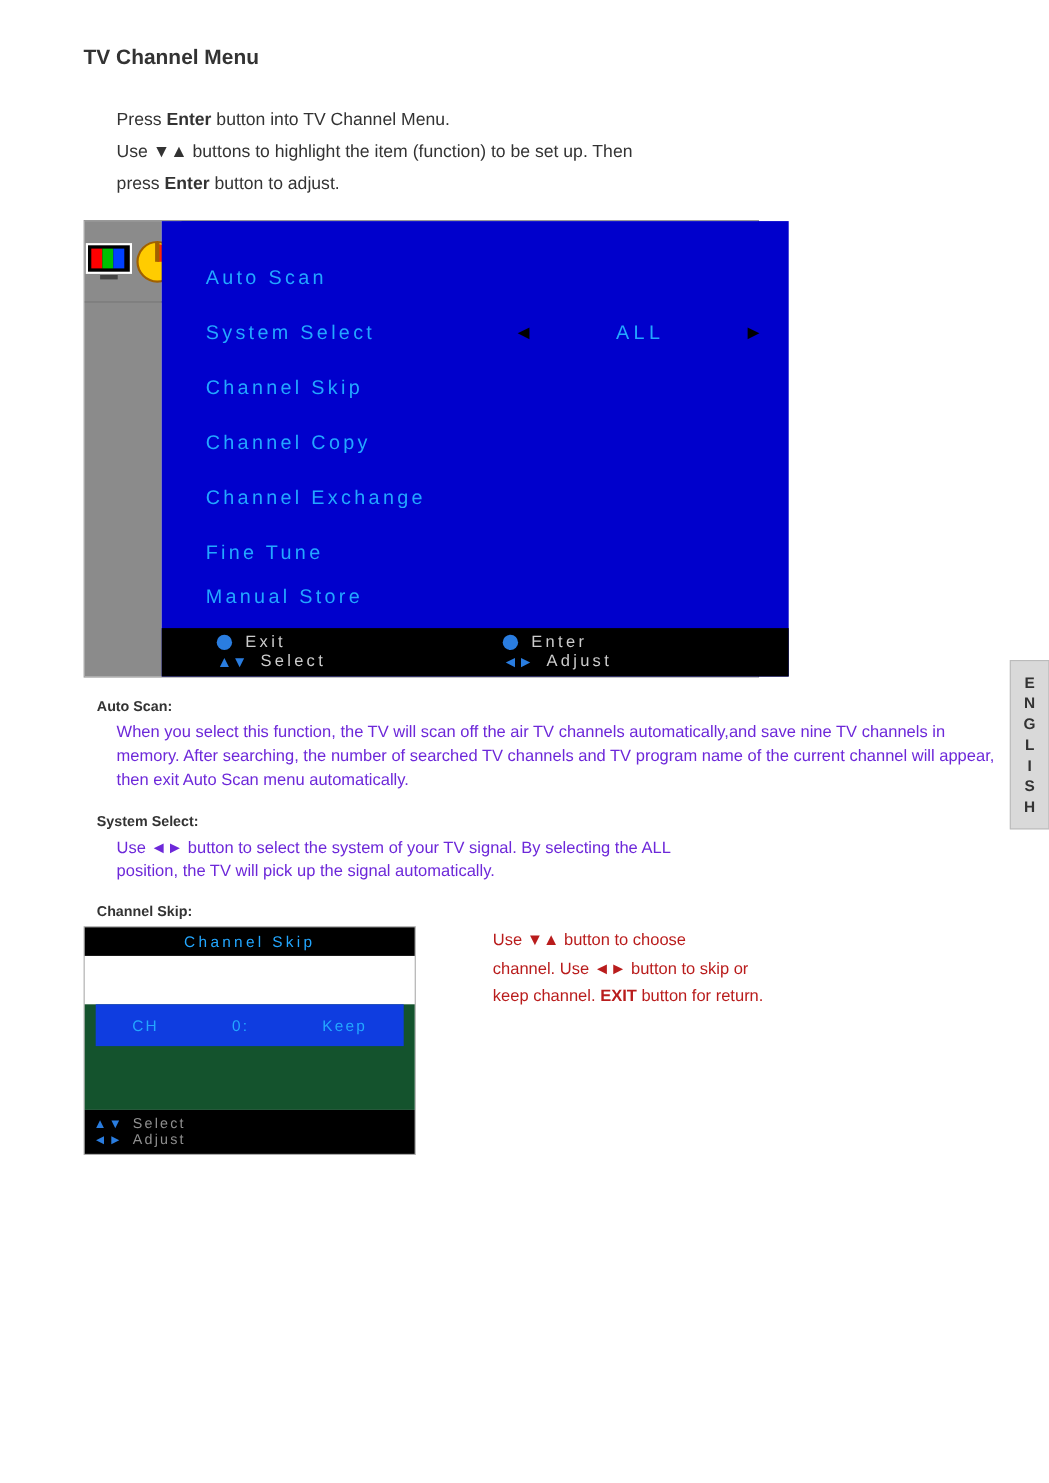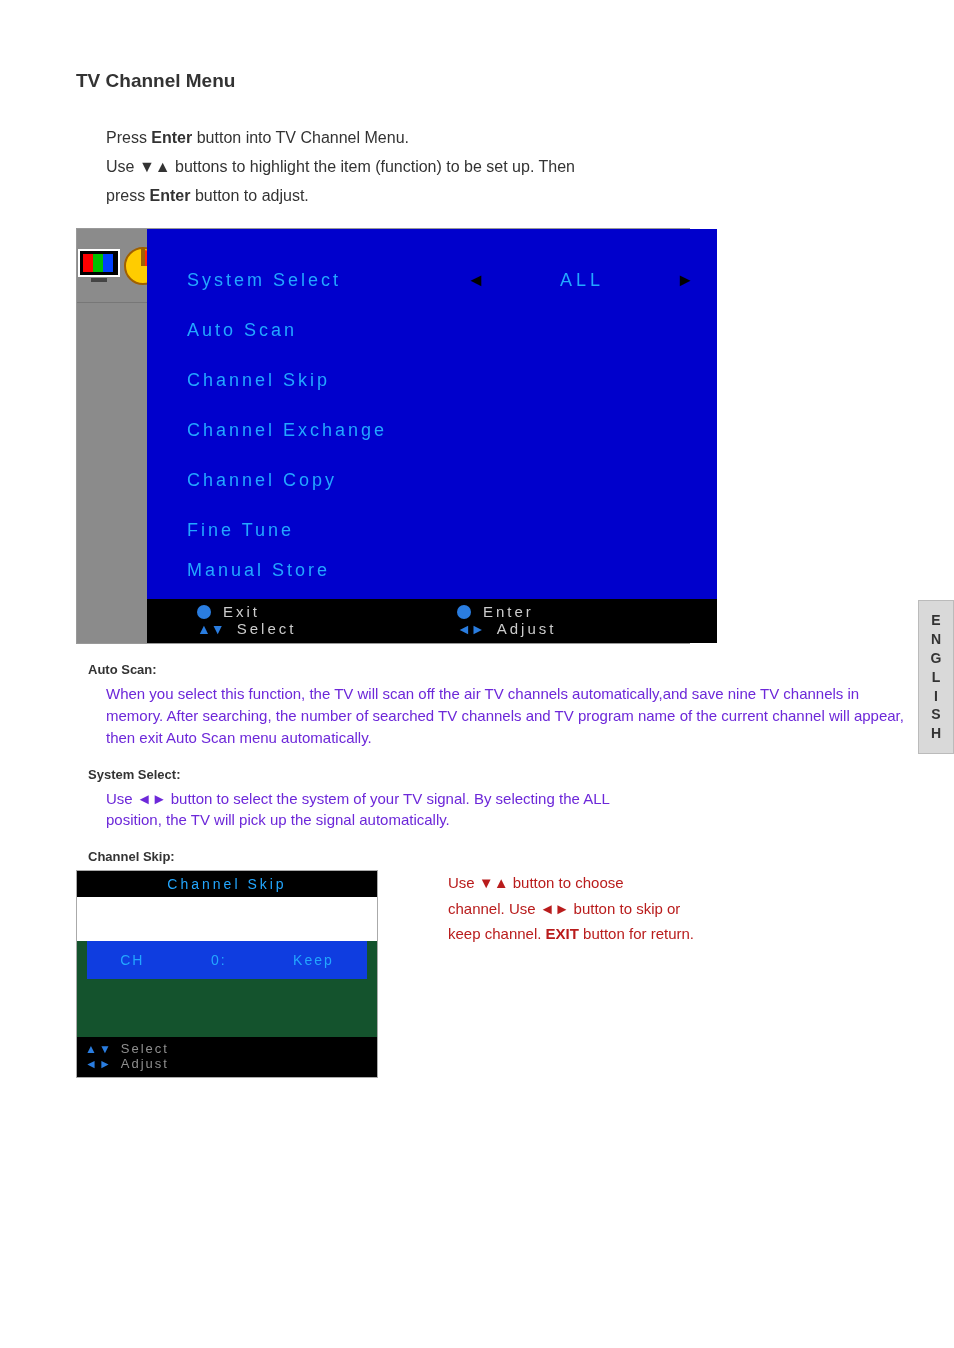--- a/index.html
+++ b/index.html
@@ -1,16 +1,16 @@
 <!DOCTYPE html>
 <html><head>
 <meta charset="utf-8">
 <style>
   html,body{margin:0;padding:0;background:#fff;font-family:Arial,Helvetica,sans-serif;color:#333;}
-  .page{width:954px;height:1348px;position:relative;box-sizing:border-box;padding:60px 50px 0 76px;}
+  .page{width:954px;height:1348px;position:relative;box-sizing:border-box;padding:32px 50px 0 76px;}
   .h-title{font-weight:bold;font-size:19px;color:#333;margin:10px 0 30px 0;}
   .intro{font-size:16px;line-height:1.8;color:#333;margin-left:30px;margin-bottom:18px;margin-top:32px;}
   .intro .b{font-weight:bold;}
   .tri{display:inline-block;}
   .osd-wrap{width:612px;margin-left:0;margin-bottom:16px;border:1px solid #999;}
   .osd-titlebar{height:22px;background:linear-gradient(#222,#000);text-align:right;color:#2aa0ff;font-size:14px;letter-spacing:3px;padding-right:8px;line-height:22px;font-family:Arial;}
   .osd-body{display:flex;}
   .osd-tabs{width:70px;background:#8b8b8b;display:flex;flex-direction:row;}
   .tab{height:74px;border-bottom:1px solid #777;display:flex;align-items:center;justify-content:center;box-sizing:border-box;}
   .tab.sel{background:#0f3de0;}
@@ -97,32 +97,32 @@
           <svg width="44" height="34">
             <rect x="2" y="2" width="40" height="28" fill="#000" stroke="#fff" stroke-width="2"></rect>
             <rect x="5" y="6" width="6" height="20" fill="#ff0000"></rect>
             <rect x="5" y="16" width="6" height="10" fill="#ffee00"></rect>
             <text x="14" y="22" fill="#00e0ff" font-size="14" font-weight="bold" font-family="Arial">OSD</text>
           </svg>
         </div>
       </div>
       <div class="osd-main">
         <div class="items">
+          <div class="item"><span>Auto Scan</span></div>
           <div class="item">
             <span>System Select</span>
             <span class="val-wrap">
               <span class="arrow">◄</span>
               <span class="val">ALL</span>
               <span class="arrow">►</span>
             </span>
           </div>
-          <div class="item"><span>Auto Scan</span></div>
           <div class="item"><span>Channel Skip</span></div>
+          <div class="item"><span>Channel Copy</span></div>
           <div class="item"><span>Channel Exchange</span></div>
-          <div class="item"><span>Channel Copy</span></div>
           <div class="item"><span>Fine Tune</span></div>
           <div class="item" style="height:30px;line-height:30px;"><span>Manual Store</span></div>
         </div>
         <div class="osd-footer">
           <div class="foot-row">
             <div class="foot-cell">
                 <span class="dot exit"></span>
                 <span>Exit</span>
               </div>
             <div class="foot-cell">

